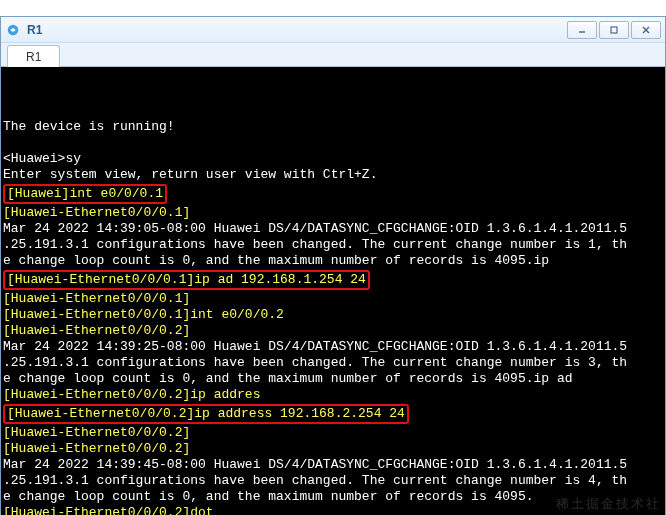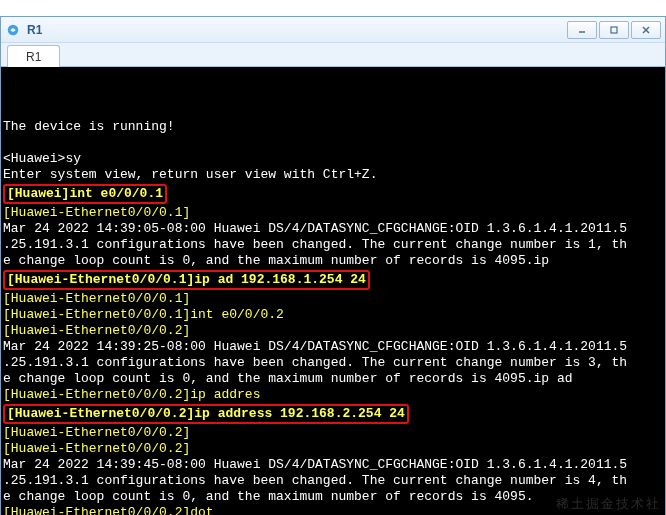--- a/index.html
+++ b/index.html
@@ -18,21 +18,21 @@
 
 .tabstrip { height: 24px; background: #eaf3fb; display: flex; align-items: flex-end; padding-left: 6px; border-bottom: 1px solid #a9c3da; }
 .tab { height: 22px; padding: 0 18px; border: 1px solid #a9c3da; border-bottom: none; background: #fff; border-radius: 3px 3px 0 0; font-size: 12px; color: #333; display: flex; align-items: center; margin-bottom: -1px; }
 
 
 .terminal { flex: 1; background: #000; color: #fff; font-family: "Courier New", monospace; font-size: 13px; line-height: 16px; padding: 4px 2px; white-space: pre; overflow: hidden; position: relative; }
 .line { display: block; }
 .yellow { color: #ffff55; } 
 
 
-.redbox { border: 2px solid #d11; display: inline-block; padding: 0 2px; border-radius: 3px; margin: 1px 0; font-weight: bold; }
+.redbox { border: 2px solid #d11; display: inline-block; padding: 0 2px; border-radius: 3px; margin: 1px 0; }
 
 
 .watermark { position: absolute; right: 4px; bottom: 18px; color: #777; font-size: 13px; letter-spacing: 2px; opacity: .35; font-family: sans-serif; }
 </style>
 </head>
 <body>
 
 <div class="window">
 
   <div class="titlebar">

